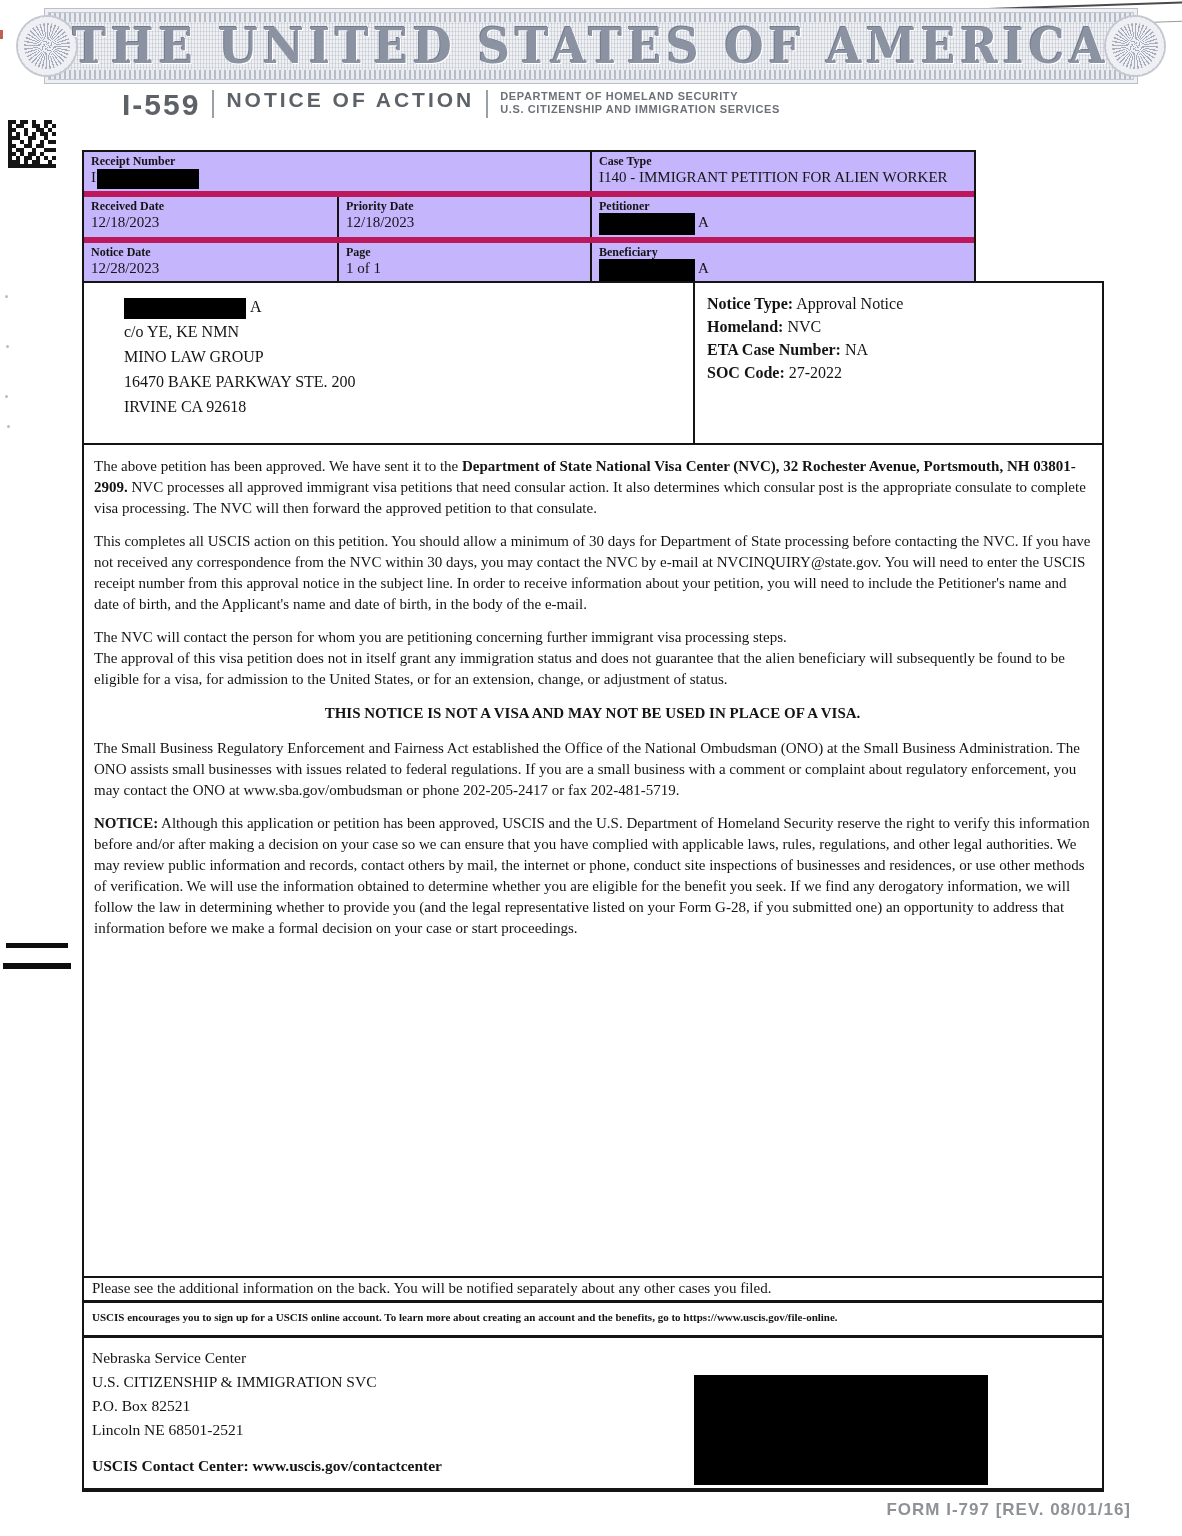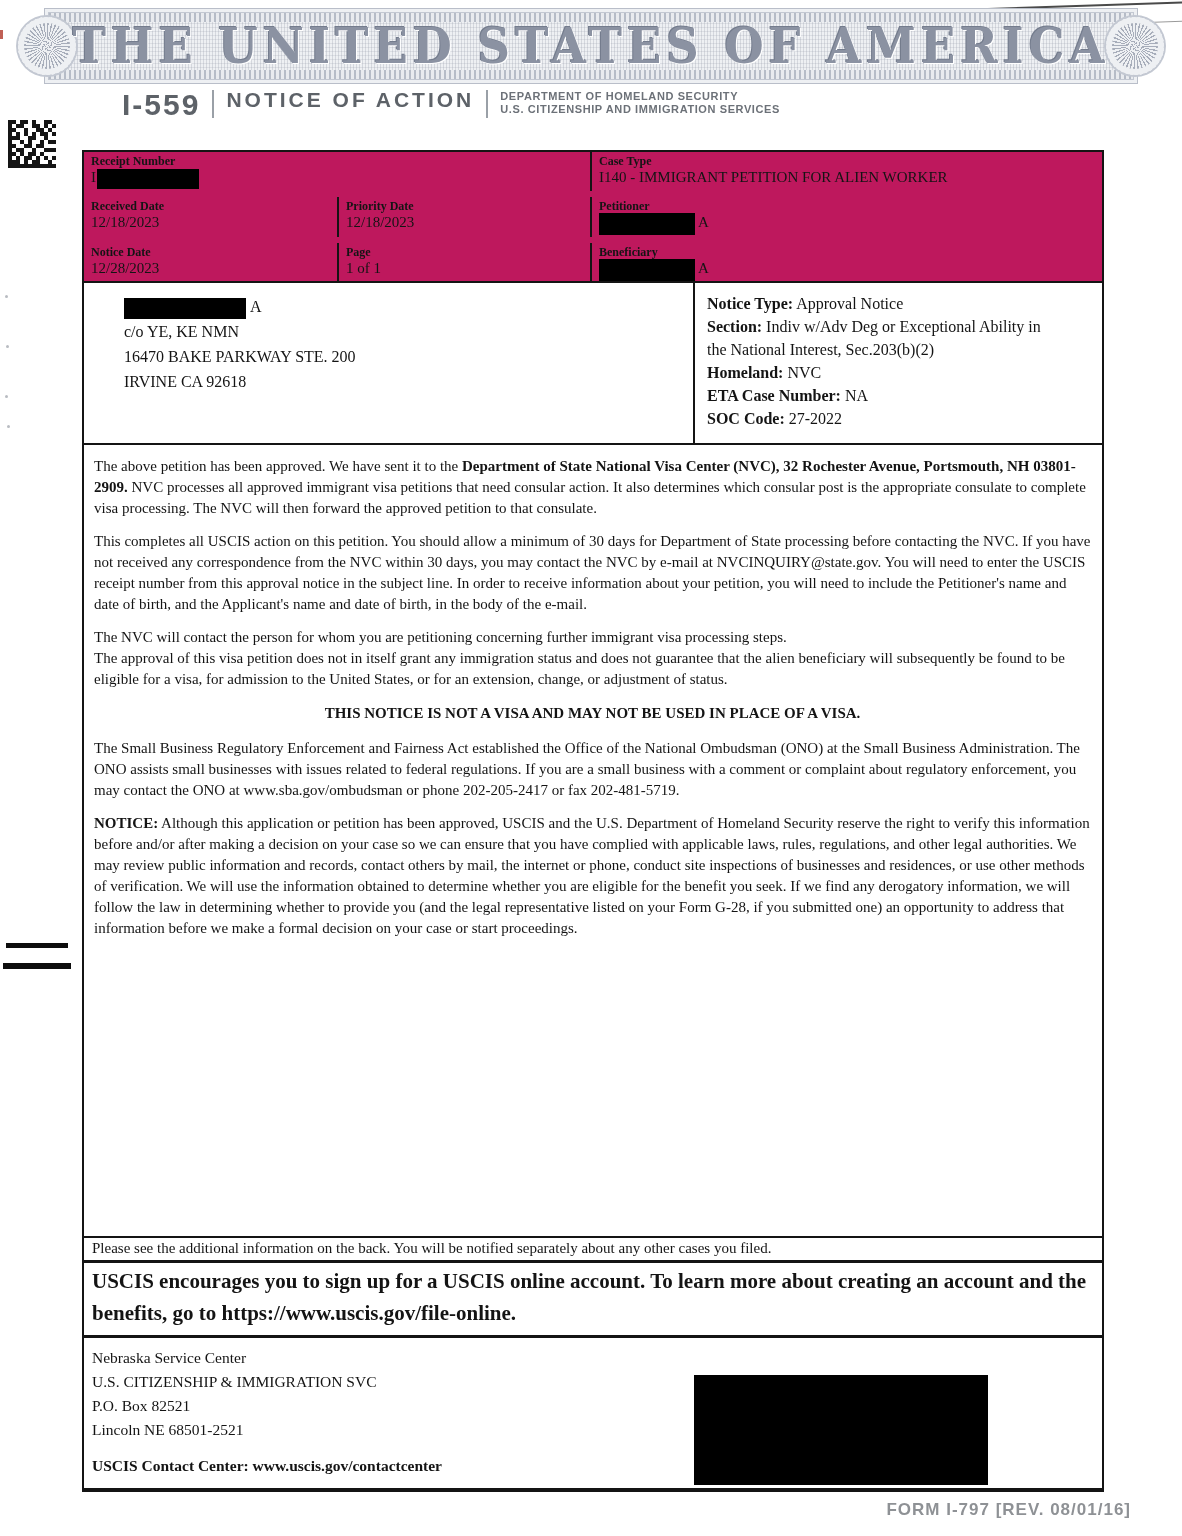--- a/index.html
+++ b/index.html
@@ -50,22 +50,22 @@
   .form-code { font-size:30px; font-weight:bold; letter-spacing:2px; }
   .title-sep { width:2px; height:28px; background:#9aa0a7; margin:2px 12px 0 12px; }
   .form-name { font-size:21px; font-weight:bold; letter-spacing:3px; }
   .dept-block { margin-top:2px; font-size:11px; font-weight:bold; color:#6c7178;
     letter-spacing:.6px; line-height:13px; }
 
   
   .dm { position:absolute; left:8px; top:120px; }
 
   
-  .tbl { position:absolute; left:82px; top:150px; width:1022px;
-    border:2px solid #141414; background:#be185d; }
+  .tbl { position:absolute; left:82px; top:150px; width:894px;
+    border:2px solid #141414; background:#c4b5fd; }
   .tr { display:flex; border-top:6px solid #be185d; }
   .tr:first-child { border-top:none; }
   .td { border-left:2px solid #141414; padding:2px 0 2px 7px; }
   .td:first-child { border-left:none; }
   .lbl { font-size:12px; font-weight:bold; line-height:14px; }
   .val { font-size:15px; line-height:19px; }
   .w1 { width:506px; } .w2 { width:253px; } .w3 { width:253px; } .grow { flex:1; }
   .redact { display:inline-block; background:#000; vertical-align:middle; }
   .r-receipt { width:102px; height:20px; margin-left:1px; }
   .r-party { width:96px; height:22px; margin-right:3px; }
@@ -85,21 +85,21 @@
   .body-section { padding:11px 11px 0 10px; font-size:15px; line-height:21px; }
   .body-section p { margin-bottom:12px; }
   .tight { margin-bottom:0 !important; }
   .visa-warning { text-align:center; font-weight:bold; margin:13px 0 14px 0 !important; }
 
   .spacer { flex:1; }
 
   .please-row { border-top:2px solid #141414; border-bottom:2px solid #141414;
     padding:2px 8px 3px 8px; font-size:15px; }
   .uscis-box { border-top:1px solid #141414; border-bottom:3px solid #141414;
-    padding:2px 8px 6px 8px; font-size:21px; font-weight:bold; line-height:32px; }
+    padding:2px 8px 6px 8px; font-size:11px; font-weight:bold; line-height:24px; }
   .service-section { padding:8px 8px 0 8px; font-size:15.5px; line-height:24px; height:150px; }
   .contact-line { font-weight:bold; margin-top:12px; }
 
   .r-bottom { position:absolute; left:694px; top:1375px; width:294px; height:110px; background:#000; }
 
   .form-rev { position:absolute; right:51px; top:1500px; font-family:"Liberation Sans", sans-serif;
     font-size:17px; font-weight:bold; letter-spacing:1px; color:#8e9195; }
 </style>
 </head>
 <body>
@@ -226,26 +226,26 @@
       </div>
     </div>
   </div>
 
   <div class="main-box">
 
     <div class="addr-section">
       <div class="addr-left">
         <div><span class="redact r-name"></span><span>A</span></div>
         <div>c/o YE, KE NMN</div>
+        <div>MINO LAW GROUP</div>
         <div>16470 BAKE PARKWAY STE. 200</div>
         <div>IRVINE  CA  92618</div>
       </div>
       <div class="addr-right">
         <div class="nd-item"><b>Notice Type:</b> <span>Approval Notice</span></div>
-        <div class="nd-item"><b>Section:</b> <span>Indiv w/Adv Deg or Exceptional Ability in the National Interest, Sec.203(b)(2)</span></div>
         <div class="nd-item"><b>Homeland:</b> <span>NVC</span></div>
         <div class="nd-item"><b>ETA Case Number:</b> <span>NA</span></div>
         <div class="nd-item"><b>SOC Code:</b> <span>27-2022</span></div>
       </div>
     </div>
 
     <div class="body-section">
       <p><span>The above petition has been approved. We have sent it to the </span><b>Department of State National Visa Center (NVC), 32 Rochester Avenue, Portsmouth, NH 03801-2909.</b><span> NVC processes all approved immigrant visa petitions that need consular action. It also determines which consular post is the appropriate consulate to complete visa processing. The NVC will then forward the approved petition to that consulate.</span></p>
       <p>This completes all USCIS action on this petition. You should allow a minimum of 30 days for Department of State processing before contacting the NVC. If you have not received any correspondence from the NVC within 30 days, you may contact the NVC by e-mail at NVCINQUIRY@state.gov. You will need to enter the USCIS receipt number from this approval notice in the subject line. In order to receive information about your petition, you will need to include the Petitioner's name and date of birth, and the Applicant's name and date of birth, in the body of the e-mail.</p>
       <p class="tight">The NVC will contact the person for whom you are petitioning concerning further immigrant visa processing steps.</p>

